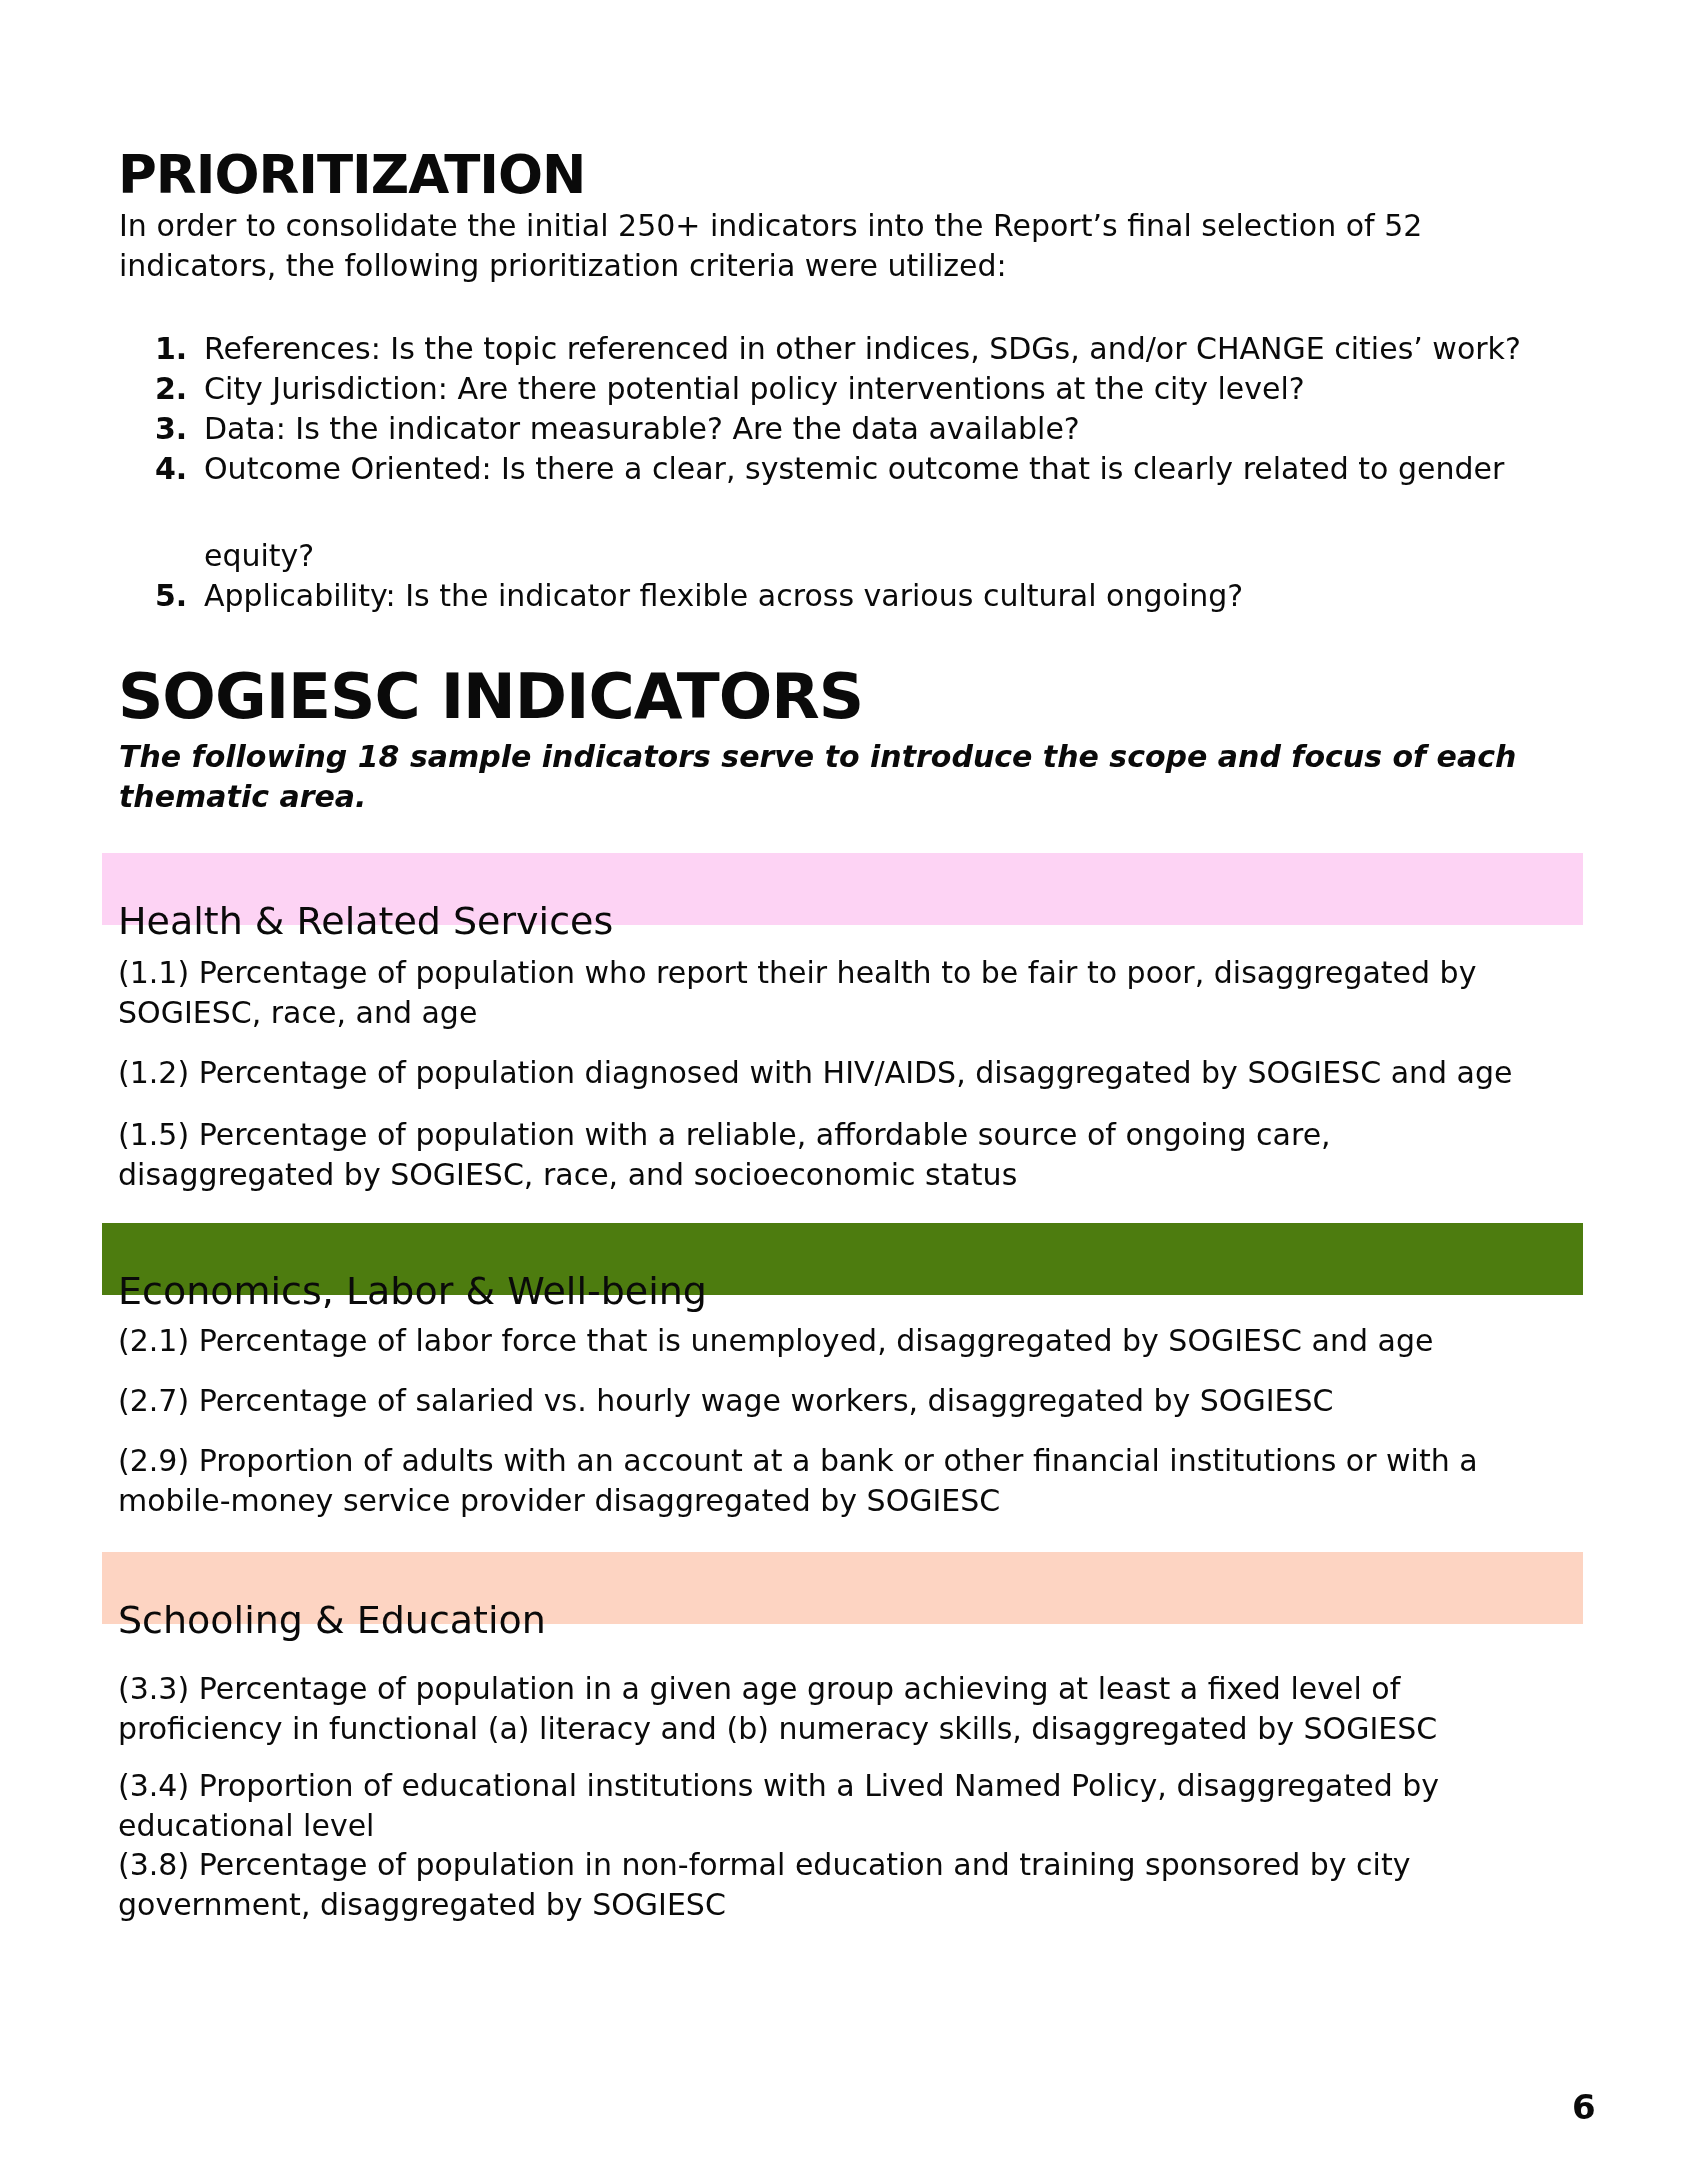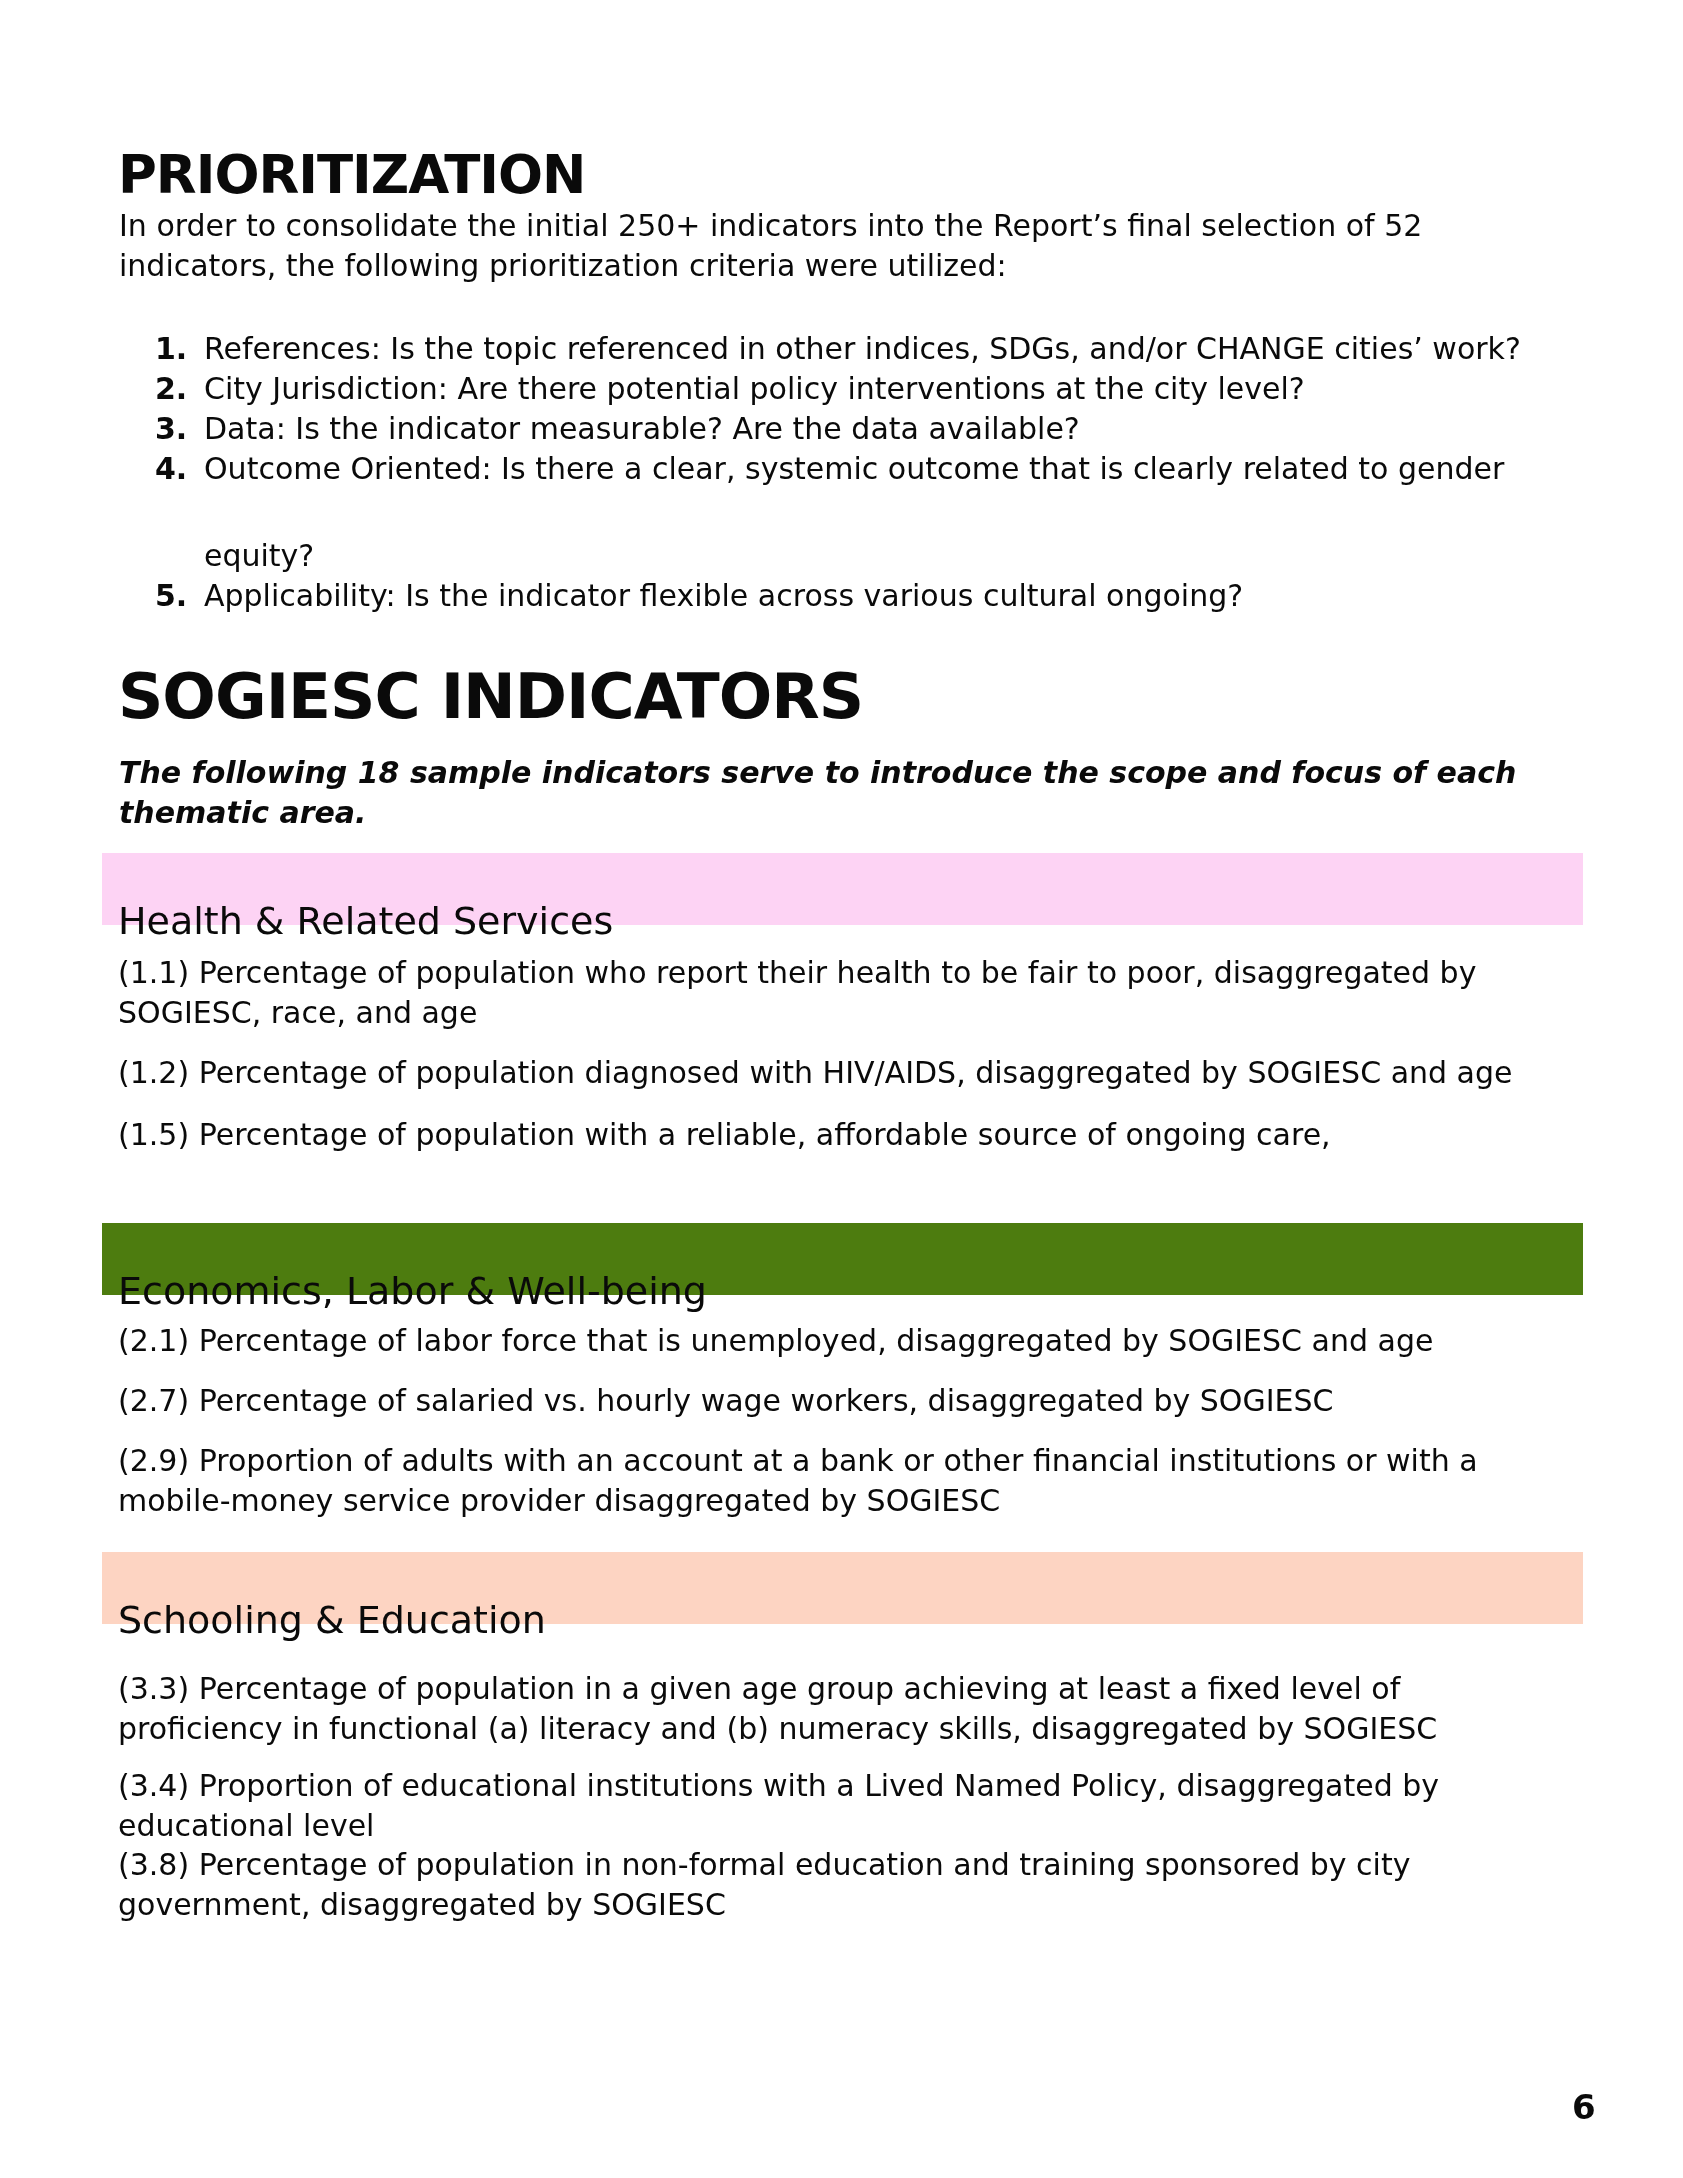--- a/index.html
+++ b/index.html
@@ -4,21 +4,21 @@
 <style>
   html, body { margin: 0; padding: 0; background: #ffffff; }
   body { width: 1683px; height: 2178px; position: relative; overflow: hidden;
          font-family: "DejaVu Sans", sans-serif; color: #0a0a0a; }
   .h1 { position: absolute; left: 118px; font-weight: bold; letter-spacing: -1px; white-space: nowrap; line-height: 1; }
   .h1.prio { top: 112px; font-size: 53px; }
   .h1.sample { top: 623px; font-size: 63px; }
   .para { position: absolute; left: 119px; font-size: 30px; line-height: 40px; white-space: nowrap; }
   .para .ln { display: block; }
   .intro { top: 206px; }
-  .italic-intro { top: 737px; font-style: italic; font-weight: bold; font-size: 30px; margin-top: 16px; }
+  .italic-intro { top: 737px; font-style: italic; font-weight: bold; font-size: 30px; }
   .criteria { position: absolute; left: 149px; top: 329px; font-size: 30px; line-height: 40px; margin: 0; padding: 0; list-style: none; white-space: nowrap; }
   .criteria li { position: relative; padding-left: 55px; }
   .criteria .num { position: absolute; left: 6px; top: 0; font-weight: bold; }
   .criteria .term { font-weight: normal; margin-top: 35px; }
   .criteria .cont { display: block; margin-top: 47px; }
   .band { position: absolute; left: 102px; width: 1481px; height: 72px; }
   .band .band-title { position: absolute; left: 16px; top: 14px; font-size: 38px; line-height: 44px; white-space: nowrap; font-weight: normal; }
   .band.health { top: 853px; }
   .band.econ { top: 1223px; }
   .band.school { top: 1552px; }
@@ -72,20 +72,21 @@
 </div>
 <div class="item" style="top:953px;">
   <span class="ln">(1.1) Percentage of population who report their health to be fair to poor, disaggregated by</span>
   <span class="ln">SOGIESC, race, and age</span>
 </div>
 <div class="item" style="top:1053px;">
   <span class="ln">(1.2) Percentage of population diagnosed with HIV/AIDS, disaggregated by SOGIESC and age</span>
 </div>
 <div class="item" style="top:1077px;margin-top:38px;">
   <span class="ln">(1.5) Percentage of population with a reliable, affordable source of ongoing care,</span>
+  <span class="ln">disaggregated by SOGIESC, race, and socioeconomic status</span>
 </div>
 
 <div class="band econ" style="background:#4d7c0f;">
   <h2 class="band-title">Economics, Labor &amp; Well-being</h2>
 </div>
 <div class="item" style="top:1321px;">
   <span class="ln">(2.1) Percentage of labor force that is unemployed, disaggregated by SOGIESC and age</span>
 </div>
 <div class="item" style="top:1381px;">
   <span class="ln">(2.7) Percentage of salaried vs. hourly wage workers, disaggregated by SOGIESC</span>

